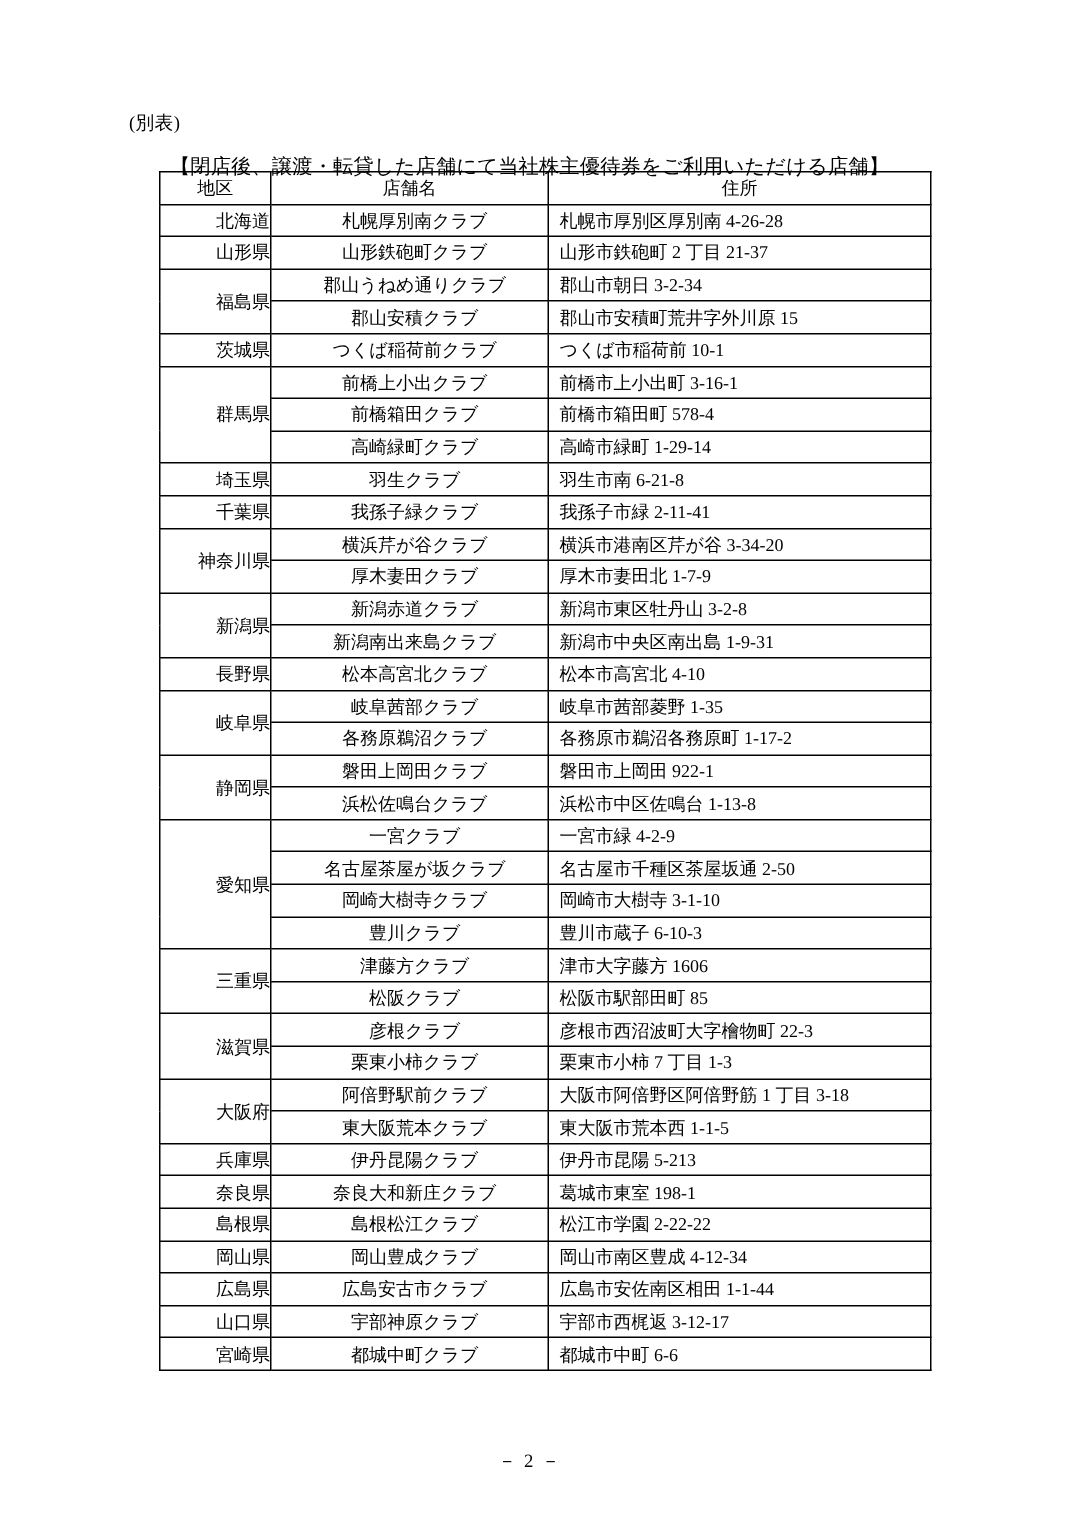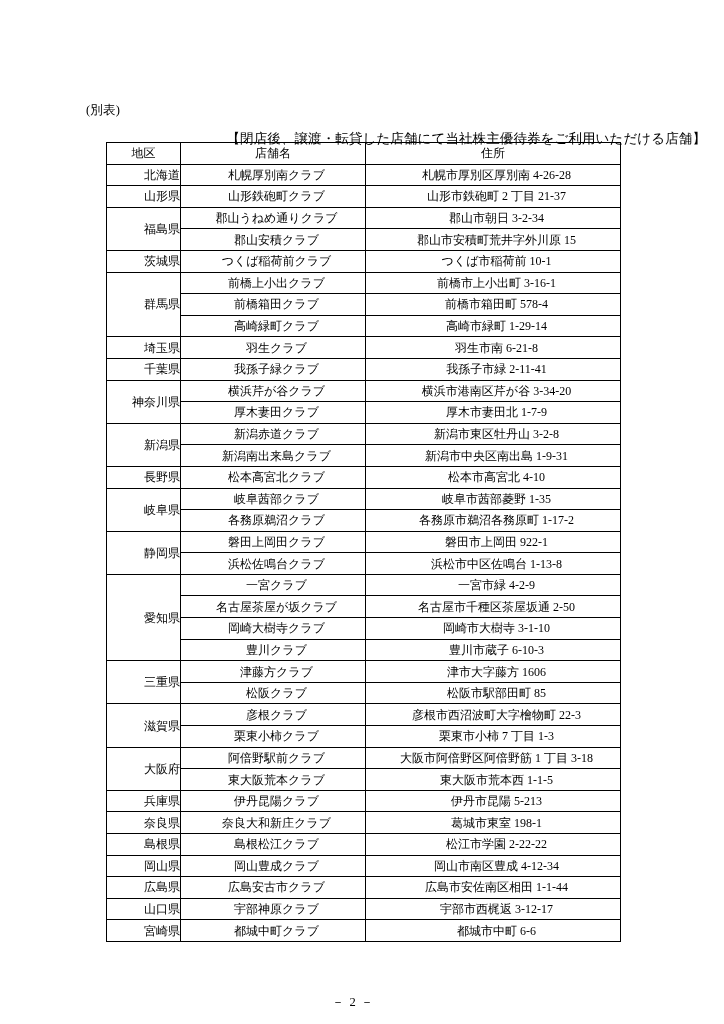--- a/index.html
+++ b/index.html
@@ -12,37 +12,36 @@
     height: 1024px;
     position: relative;
     font-family: "Liberation Serif", "DejaVu Serif", serif;
     color: #000000;
     overflow: hidden;
   }
   .page {
     position: absolute;
     inset: 0;
     padding: 16px;
-    margin-top: 28px;
   }
   .label-betsuhyo {
     position: absolute;
     left: 86px;
     top: 76px;
     font-size: 12.5px;
     line-height: 1;
     letter-spacing: 0.2px;
     white-space: nowrap;
   }
   .doc-title {
     position: absolute;
     left: 0;
     right: 0;
     top: 104px;
-    text-align: right;
+    text-align: center;
     font-size: 13.5px;
     line-height: 1;
     letter-spacing: 0.1px;
     white-space: nowrap;
     padding-right: 18px;
   }
   .table-wrap {
     position: absolute;
     left: 106px;
     top: 114px;
@@ -73,21 +72,21 @@
     font-weight: normal;
   }
   table.store-table td.region {
     text-align: right;
   }
   table.store-table td.store {
     text-align: center;
     padding-left: 7px;
   }
   table.store-table td.addr {
-    text-align: center;
+    text-align: left;
     padding-left: 7px;
   }
   .footer-pageno {
     position: absolute;
     left: 0;
     right: 0;
     top: 968px;
     text-align: center;
     font-size: 12.5px;
     line-height: 1;

